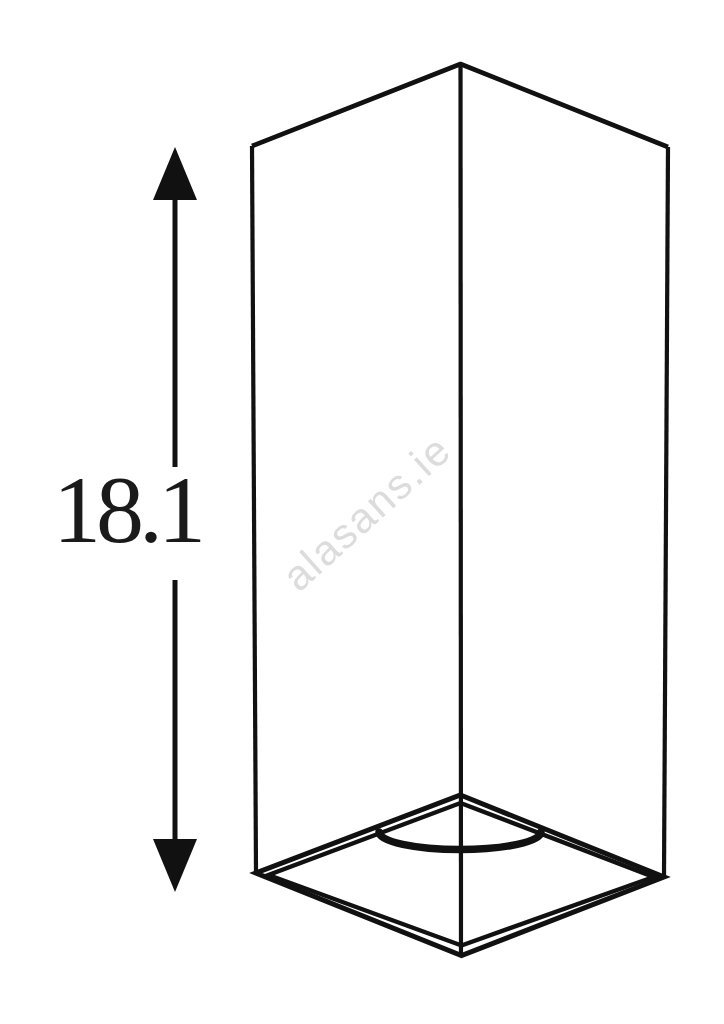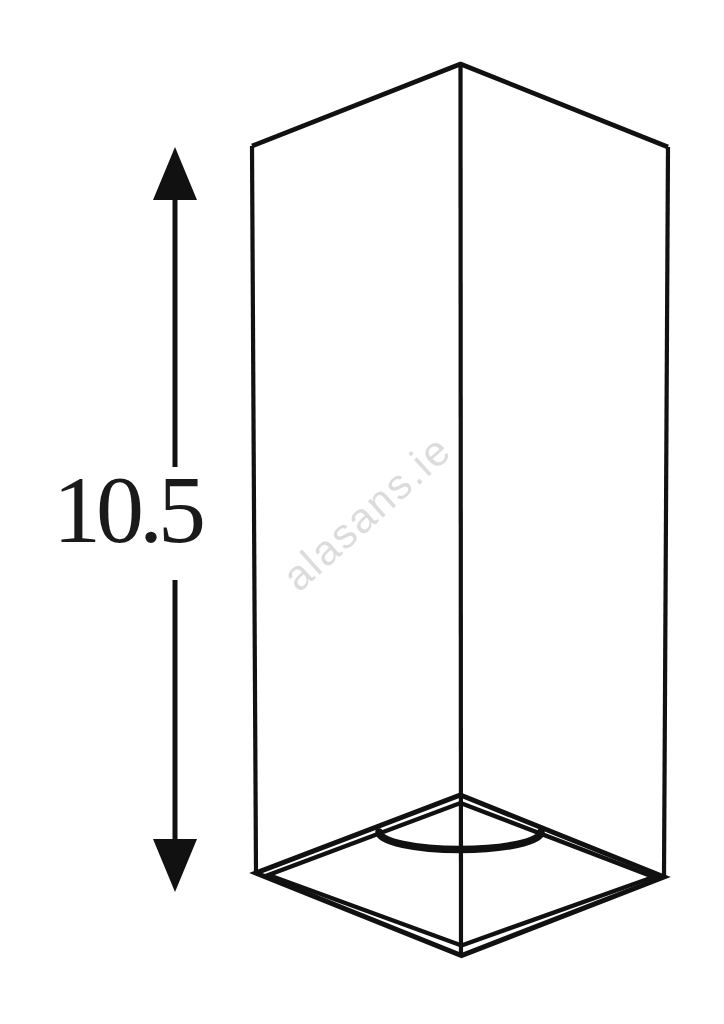--- a/index.html
+++ b/index.html
@@ -65,17 +65,17 @@
     <path d="M460.5 64 L461 956" fill="none" stroke-width="4.2" stroke="#111111"></path>
     <path d="M252 146 L256 873" fill="none" stroke-width="4.2" stroke="#111111"></path>
     <path d="M668 147 L664 877" fill="none" stroke-width="4.2" stroke="#111111"></path>
 
     <path d="M460.5 795 L664 877 L461.5 955.5 L256 873 Z" fill="none" stroke-width="5" stroke-linejoin="miter" stroke="#111111"></path>
     <path d="M460.5 803 L653.5 877 L461.5 945.5 L268.5 875 Z" fill="none" stroke-width="4.4" stroke-linejoin="miter" stroke="#111111"></path>
 
     <path d="M379 832 A 81 17.5 0 0 0 541 832" fill="none" stroke-width="7.5" stroke-linecap="round" stroke="#111111"></path>
   </svg>
 
-  <div class="dimension-label">10.5</div>
+  <div class="dimension-label">18.1</div>
 
   <div class="watermark">alasans.ie</div>
 
 </div>
 
 </body></html>

